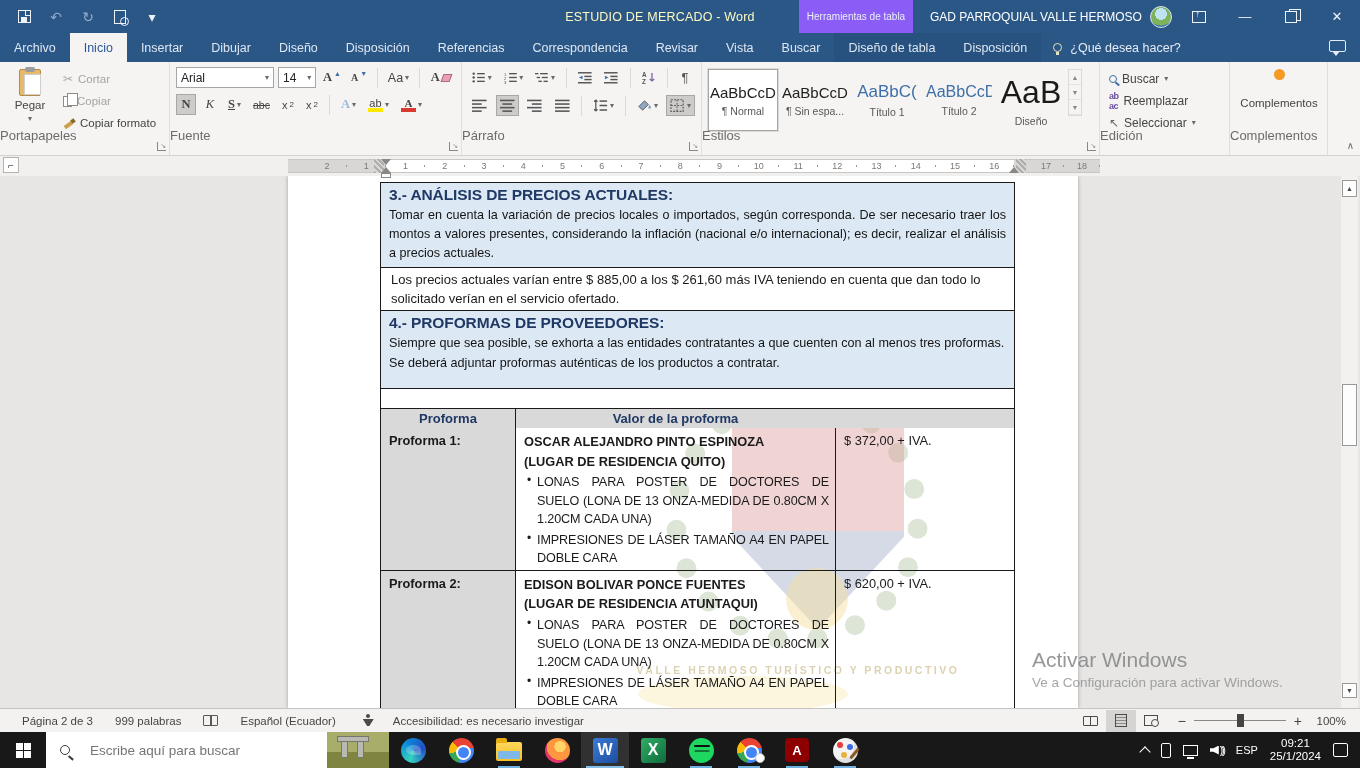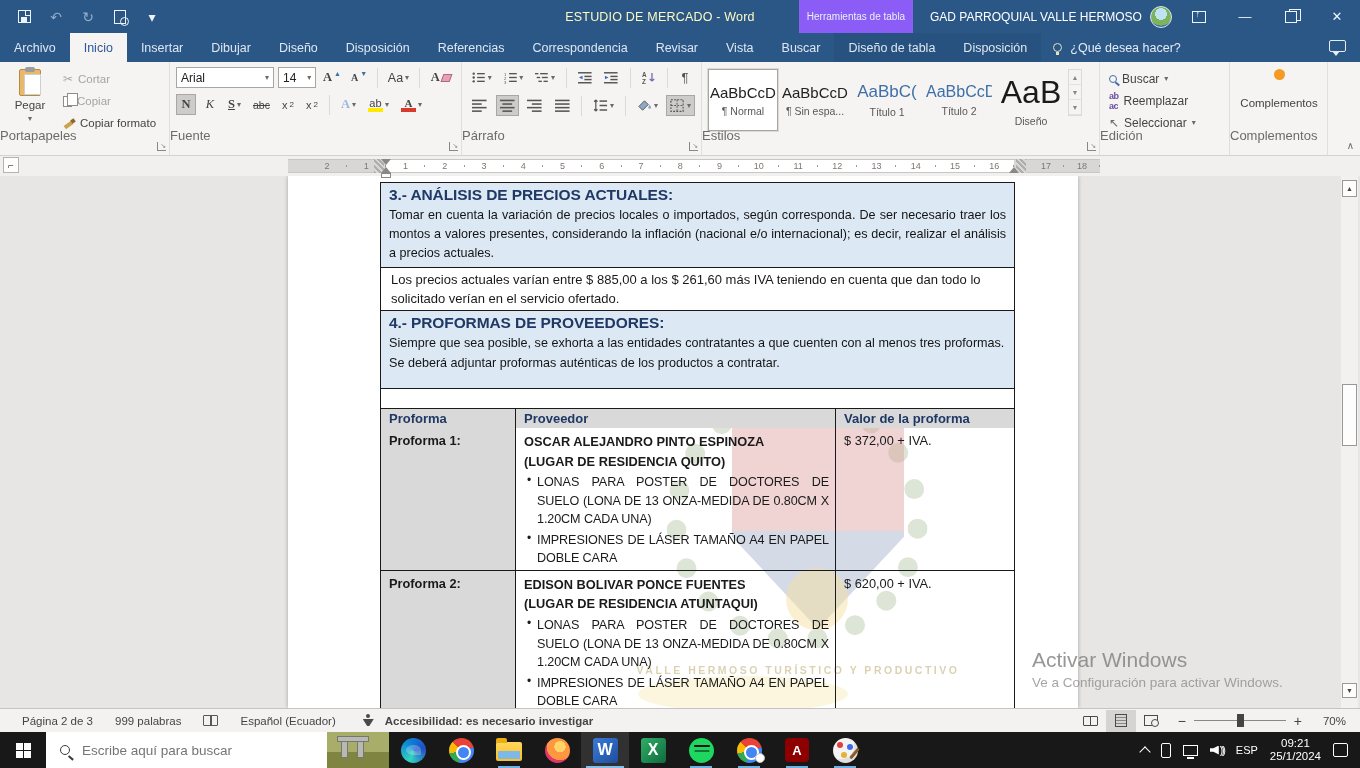--- a/index.html
+++ b/index.html
@@ -116,21 +116,21 @@
 .blk{position:relative}
 .blk + .blk{border-top:1px solid #1a1a1a}
 .secblue{background:#dce9f5}
 .sech{font-size:15.5px;font-weight:bold;color:#1f3864;padding:3px 8px 1px 8px;letter-spacing:-.1px}
 .secp{font-size:12.6px;line-height:19px;padding:1px 8px 4px 8px;text-align:justify;color:#141414}
 .secl{font-size:12.6px;line-height:20px;padding:0 8px;color:#141414}
 .secl-wrap{padding-bottom:15px}
 .noterow{padding:2px 10px;font-size:13px;line-height:19px;background:#fff}
 .emptyrow{height:20px;background:#fff}
 .thead{display:grid;grid-template-columns:134px 320px auto;background:#d9d9d9;font-weight:bold;color:#1f3864;font-size:13px}
-.thead span{padding:2px 8px}
+.thead span{text-align:center;padding:2px 8px}
 .thead span + span{border-left:1px solid #1a1a1a}
 .prow{display:grid;grid-template-columns:134px 320px auto;min-height:132px;background:transparent}
 .prow .lcell{background:#d9d9d9;font-weight:bold;font-size:12.8px;padding:5px 8px}
 .prow .pcell,.prow .vcell{border-left:1px solid #1a1a1a}
 .pcell{padding:4px 6px 2px 8px}
 .pname,.pres{font-weight:bold;font-size:12.8px;line-height:19.5px}
 .bl{display:flex;margin-top:2px}
 .bl .bdot{width:13px;font-size:12px;padding-left:3px}
 .bl p{flex:1;font-size:12.6px;line-height:18.6px;text-align:justify;letter-spacing:-.1px}
 .vcell{padding:5px 8px;font-size:12.8px}
@@ -147,21 +147,21 @@
 .activate .a2{font-size:13.5px;color:rgba(135,135,135,.75);margin-top:3px}
 
 
 .status{position:absolute;top:708px;left:0;right:0;height:24px;background:#f3f2f1;border-top:1px solid #c6c4c2;display:flex;align-items:center;font-size:11.5px;color:#454545;z-index:30}
 .st{margin-left:22px;white-space:nowrap}
 .book{margin-left:22px;width:15px;height:11px;border:1.2px solid #5a5856;border-radius:1px;position:relative}
 .book::after{content:'';position:absolute;left:6px;top:0;width:1.2px;height:100%;background:#5a5856}
 .accic{margin-left:26px;width:13px;height:13px;position:relative}
 .accic::before{content:'';position:absolute;left:4.5px;top:0;width:4px;height:4px;border-radius:50%;background:#4a4a4a}
 .accic::after{content:'';position:absolute;left:1px;top:5px;width:11px;height:7px;background:#4a4a4a;clip-path:polygon(0 0,100% 0,60% 100%,40% 100%)}
-.stb{font-weight:bold;margin-left:10px}
+.stb{font-weight:normal;margin-left:18px}
 .stright{margin-left:auto;display:flex;align-items:center}
 .vic{width:30px;height:22px;display:flex;align-items:center;justify-content:center}
 .vic.selected{background:#d6d4d2}
 .ic-read{width:15px;height:10px;border:1.2px solid #4a4a4a;border-radius:1px;background:linear-gradient(90deg,transparent 48%,#4a4a4a 48% 52%,transparent 52%)}
 .ic-print{width:12px;height:13px;border:1.2px solid #4a4a4a;background:repeating-linear-gradient(180deg,transparent 0 2px,#8a8886 2px 3px)}
 .ic-web{width:14px;height:11px;border:1.2px solid #4a4a4a;position:relative}
 .ic-web::after{content:'';position:absolute;right:-2px;bottom:-2px;width:6px;height:6px;border-radius:50%;background:#f3f2f1;border:1.2px solid #4a4a4a}
 .zctl{display:flex;align-items:center;gap:8px;margin:0 14px 0 12px}
 .ztrack{width:92px;height:1.5px;background:#8a8886;position:relative}
 .zthumb{position:absolute;left:43px;top:-6px;width:7px;height:13px;background:#444}
@@ -169,21 +169,21 @@
 .zval{width:36px;text-align:right}
 
 
 .taskbar{position:absolute;top:732px;left:0;right:0;height:36px;background:#181818;display:flex;align-items:center;color:#fff;z-index:40}
 .start{width:46px;height:36px;display:flex;align-items:center;justify-content:center}
 .winlogo{width:15px;height:15px;display:grid;grid-template-columns:7px 7px;grid-template-rows:7px 7px;gap:1px}
 .winlogo i{background:#fff}
 .tsearch{width:343px;height:36px;background:#fff;display:flex;align-items:center;position:relative;color:#444}
 .smag{margin-left:14px;width:10px;height:10px;border:1.5px solid #3a3a3a;border-radius:50%;position:relative}
 .smag::after{content:'';position:absolute;right:-5px;bottom:-4px;width:6px;height:1.5px;background:#3a3a3a;transform:rotate(40deg)}
-.tsearch input{border:none;outline:none;font-size:13.5px;margin-left:12px;width:200px;font-family:"Liberation Sans",sans-serif;color:#0369a1;background:transparent}
+.tsearch input{border:none;outline:none;font-size:13.5px;margin-left:20px;width:200px;font-family:"Liberation Sans",sans-serif;color:#0369a1;background:transparent}
 .monument{position:absolute;right:0;top:0;width:62px;height:36px;background:linear-gradient(180deg,#a9ad6a 0 55%,#7f8440 55%);overflow:hidden}
 .monument i{position:absolute;background:#b9b9b3;border:1px solid #77776f}
 .m1{left:14px;top:8px;width:7px;height:18px}
 .m2{left:30px;top:8px;width:7px;height:18px}
 .m3{left:10px;top:4px;width:32px;height:6px}
 .tics{display:flex;height:36px}
 .tic{width:48px;height:36px;display:flex;align-items:center;justify-content:center;position:relative}
 .tic.open::after{content:'';position:absolute;bottom:0;left:13px;right:13px;height:2px;background:#6fb2e2}
 .tic.active{background:#313131}
 .tic.active::after{left:5px;right:5px;background:#83bfe9}
@@ -640,21 +640,20 @@
           <div class="secl-wrap">
 
           <div class="secl">Siempre que sea posible, se exhorta a las entidades contratantes  a que cuenten con al menos tres proformas.</div>
               <div class="secl">Se deberá adjuntar proformas auténticas de los productos a contratar.</div>
             </div>
         </div>
         <div class="blk emptyrow"></div>
         <div class="blk thead">
 
         <span>Proforma</span>
-            <span>Proveedor</span>
             <span>Valor de la proforma</span>
           </div>
         <div>
 
         <div class="blk prow">
             <div class="lcell">Proforma 1:</div>
             <div class="pcell">
               <div class="pname">OSCAR ALEJANDRO PINTO ESPINOZA</div>
               <div class="pres">(LUGAR DE RESIDENCIA QUITO)</div>
               <div>
@@ -733,21 +732,21 @@
         </span>
       <span class="vic">
           <span class="ic-web"></span>
         </span>
       <div class="zctl">
         <span class="zpm">−</span>
         <span class="ztrack">
             <span class="zthumb"></span>
           </span>
         <span class="zpm">+</span>
-        <span class="zval">70%</span>
+        <span class="zval">100%</span>
       </div>
     </div>
   </div>
 
   <div class="taskbar">
     <div class="start">
       <span class="winlogo">
           <i></i>
           <i></i>
           <i></i>

